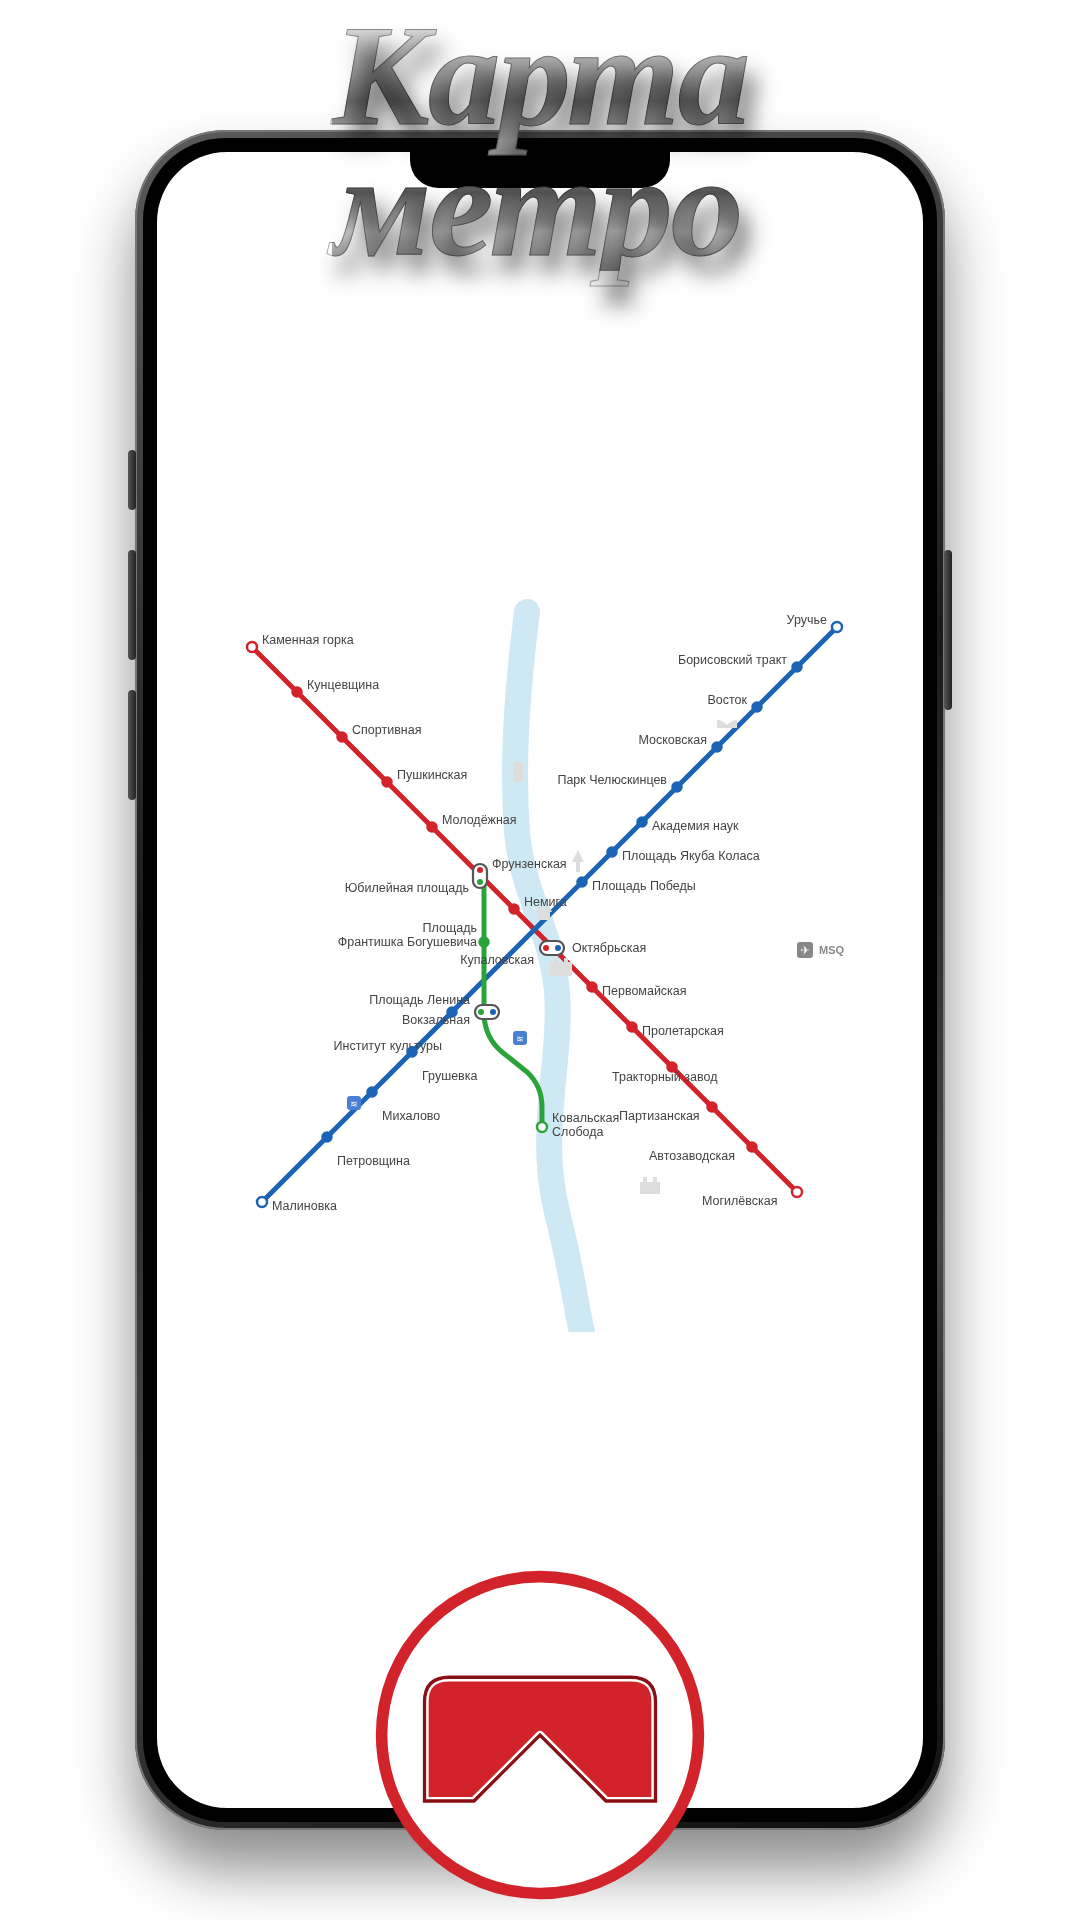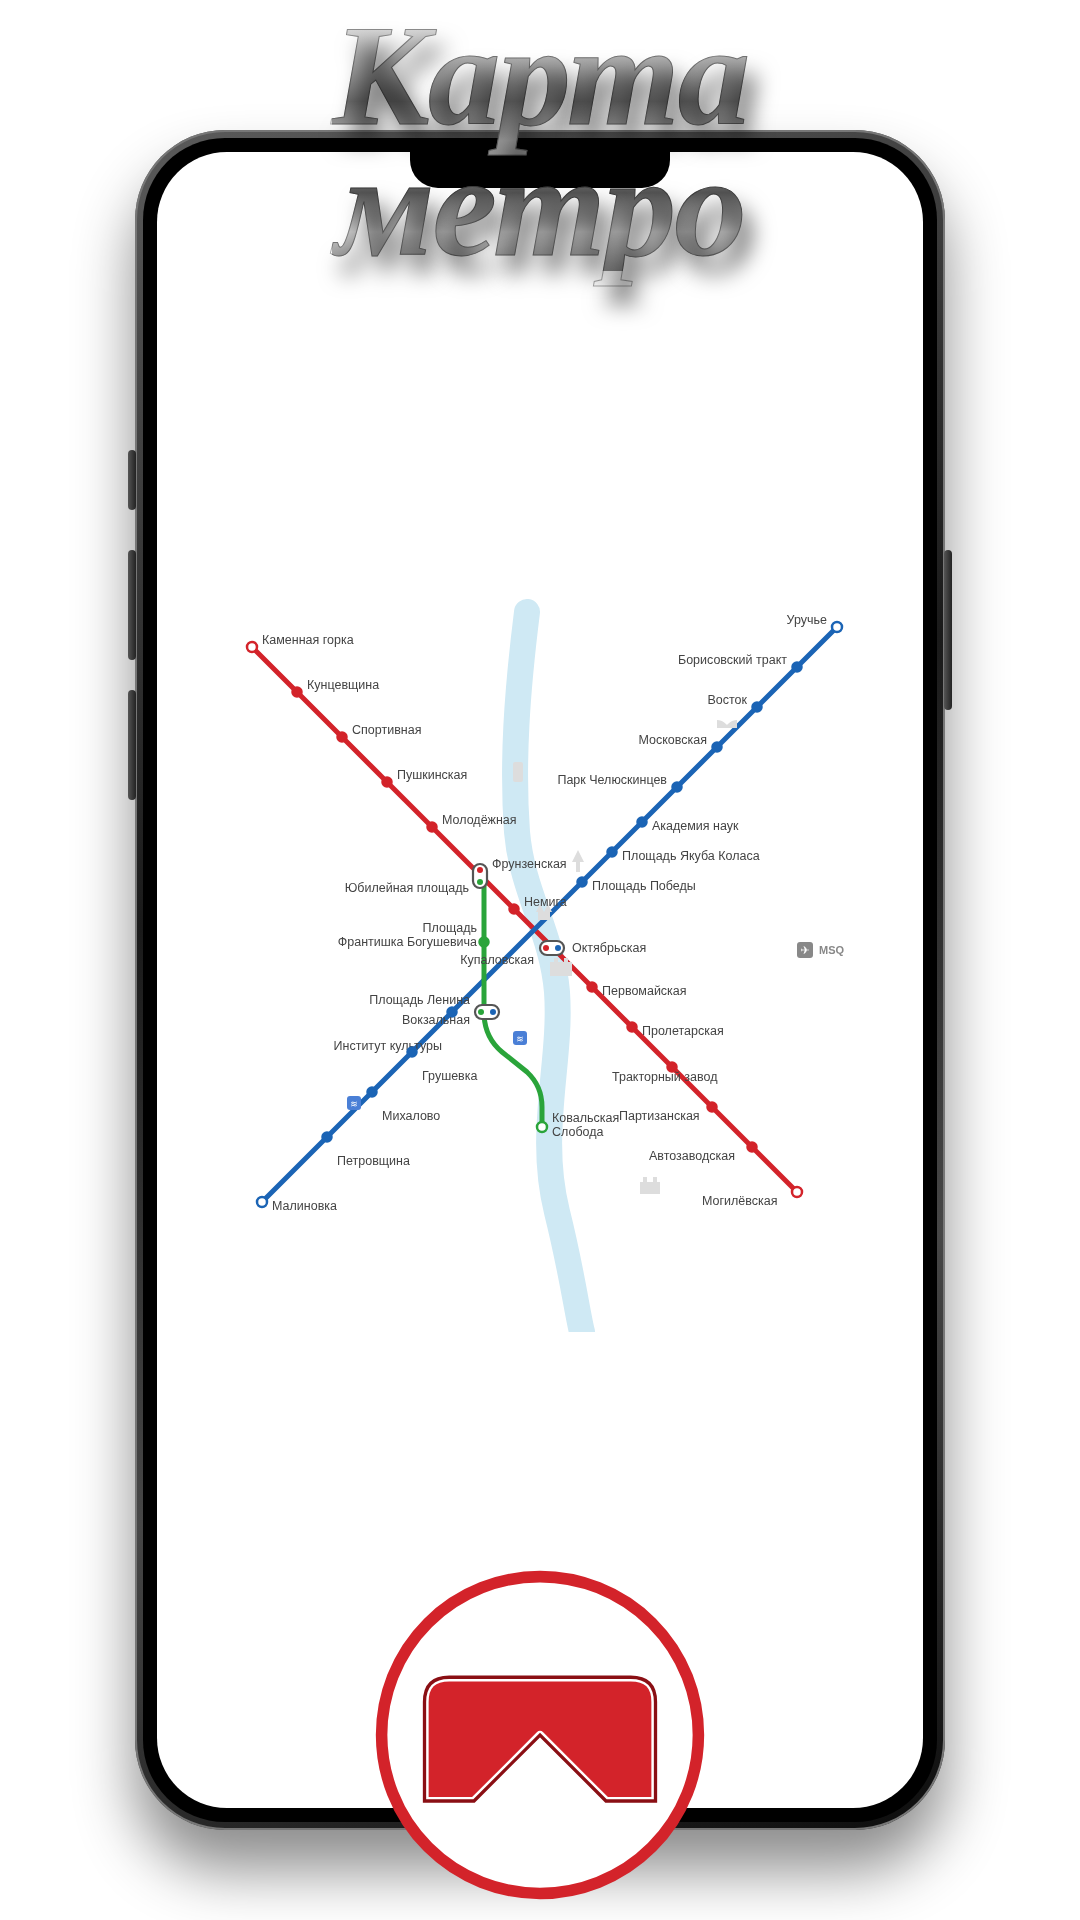--- a/index.html
+++ b/index.html
@@ -11,21 +11,20 @@
     position: relative;
     overflow: hidden;
   }
 
   
   .title {
     position: absolute;
     top: 10px;
     left: 50%;
     transform: translateX(-50%);
-    text-align: center;
     font-family: "Times New Roman", serif;
     font-style: italic;
     font-weight: 900;
     font-size: 145px;
     line-height: 0.9;
     letter-spacing: -2px;
     background: linear-gradient(180deg,#f2f2f2 0%,#cfcfcf 10%,#6d6d6d 35%,#b5b5b5 50%,#555 70%,#c8c8c8 85%,#888 100%);
     -webkit-background-clip: text;
     background-clip: text;
     color: transparent;

